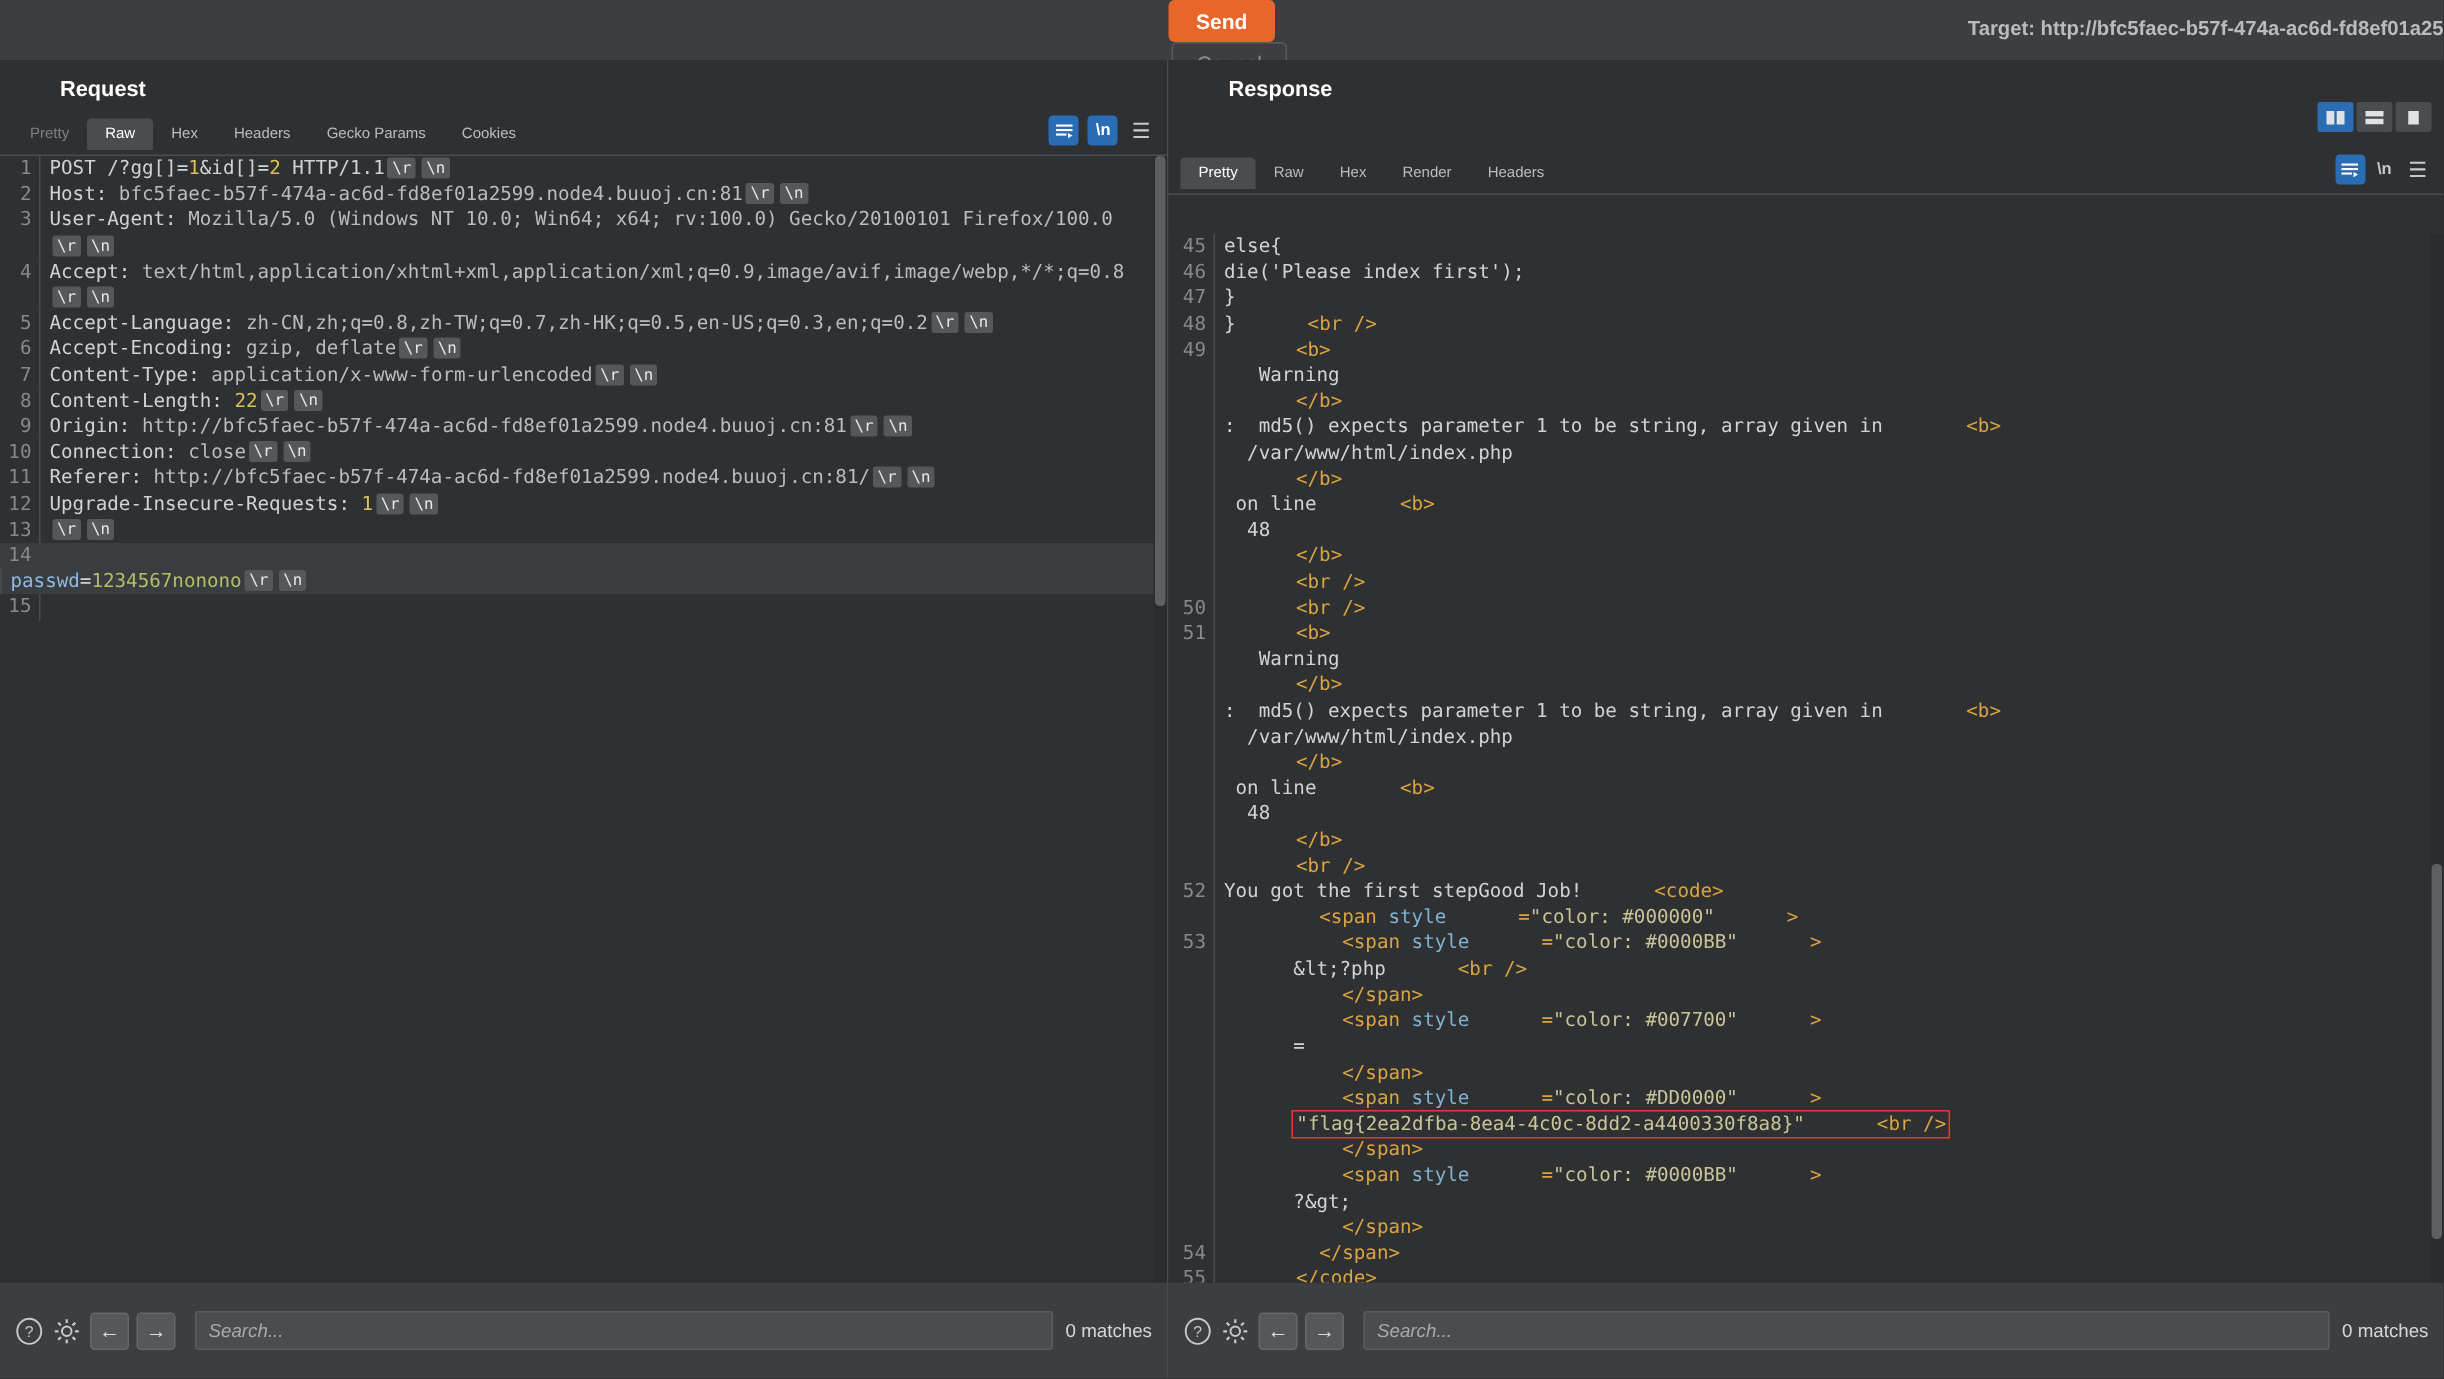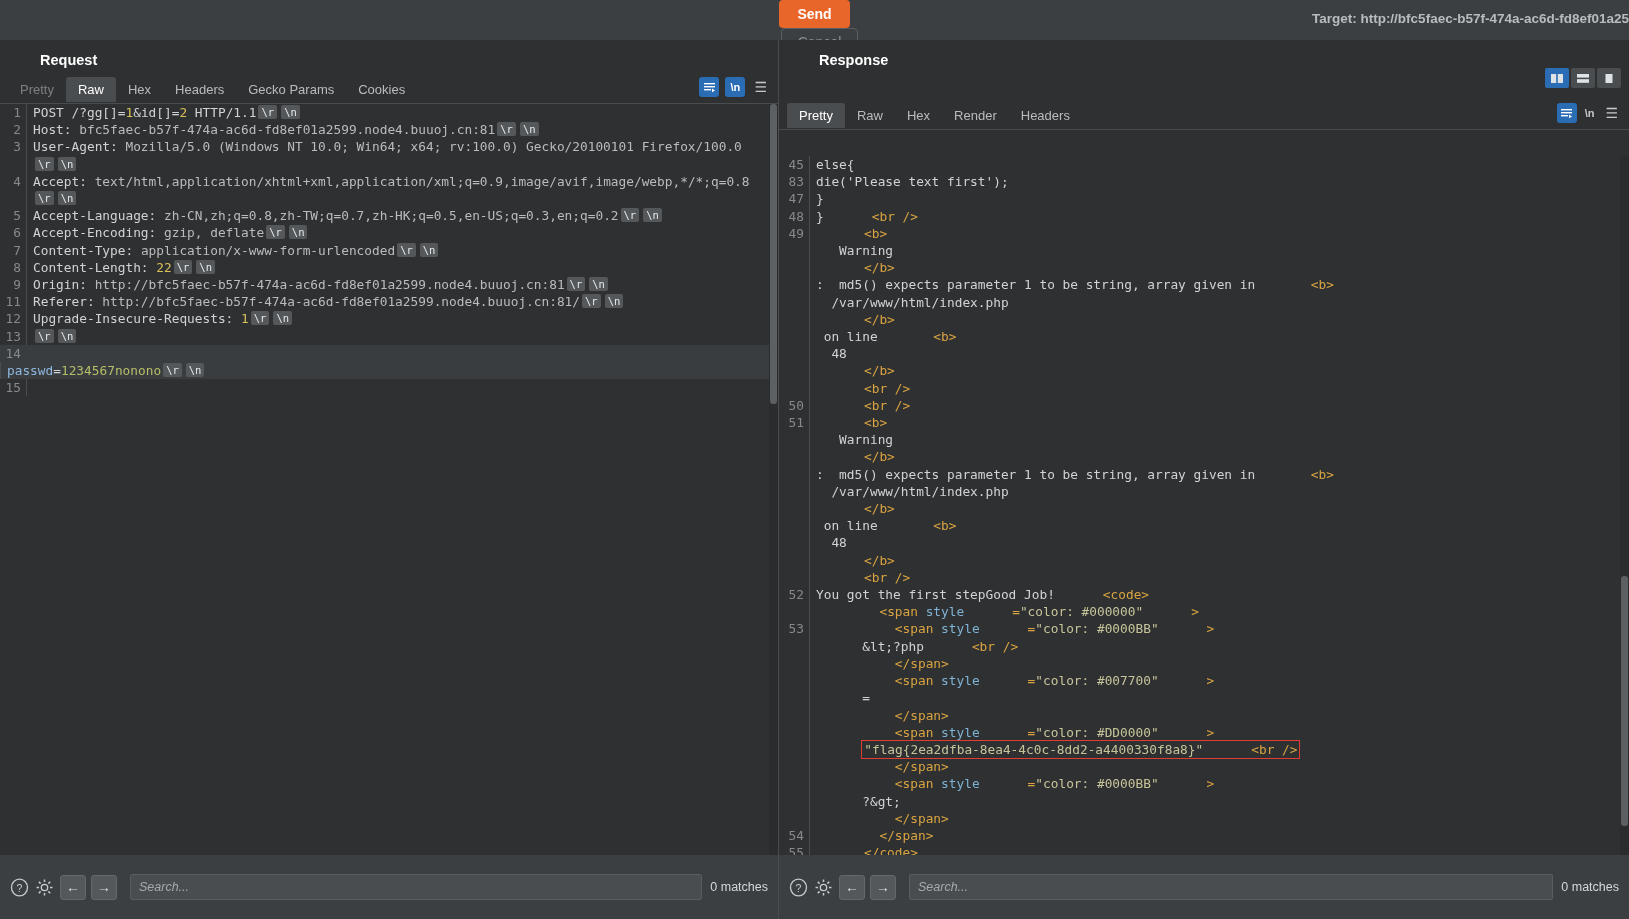--- a/index.html
+++ b/index.html
@@ -68,21 +68,21 @@
   }
   #res-pane .pane-title { padding-left: 12px; }
 
   .tabrow {
     display: flex; align-items: center;
     height: 28px; position: relative;
     border-bottom: 1px solid #4a4d4f;
     padding-left: 8px;
   }
   .tab {
-    color: #b9bcbe; font-size: 13px;
+    color: #b9bcbe; font-size: 10px;
     padding: 5px 12px; cursor: pointer;
     border-radius: 3px 3px 0 0;
   }
   .tab.inactive-dim { color: #7d8082; }
   .tab.active { background: #4a4d4f; color: #ffffff; }
 
   .tabrow-right {
     position: absolute; right: 8px; top: 1px;
     display: flex; align-items: center; gap: 6px;
   }
@@ -244,20 +244,21 @@
         <div class="codeline"><div class="gutter">2</div><div class="codetext"><span class="c-plain">Host: </span><span class="c-dim">bfc5faec-b57f-474a-ac6d-fd8ef01a2599.node4.buuoj.cn:81</span><span class="crlf">\r</span><span class="crlf">\n</span></div></div>
         <div class="codeline"><div class="gutter">3</div><div class="codetext"><span class="c-plain">User-Agent: </span><span class="c-dim">Mozilla/5.0 (Windows NT 10.0; Win64; x64; rv:100.0) Gecko/20100101 Firefox/100.0</span></div></div>
         <div class="codeline"><div class="gutter"></div><div class="codetext"><span class="crlf">\r</span><span class="crlf">\n</span></div></div>
         <div class="codeline"><div class="gutter">4</div><div class="codetext"><span class="c-plain">Accept: </span><span class="c-dim">text/html,application/xhtml+xml,application/xml;q=0.9,image/avif,image/webp,*/*;q=0.8</span></div></div>
         <div class="codeline"><div class="gutter"></div><div class="codetext"><span class="crlf">\r</span><span class="crlf">\n</span></div></div>
         <div class="codeline"><div class="gutter">5</div><div class="codetext"><span class="c-plain">Accept-Language: </span><span class="c-dim">zh-CN,zh;q=0.8,zh-TW;q=0.7,zh-HK;q=0.5,en-US;q=0.3,en;q=0.2</span><span class="crlf">\r</span><span class="crlf">\n</span></div></div>
         <div class="codeline"><div class="gutter">6</div><div class="codetext"><span class="c-plain">Accept-Encoding: </span><span class="c-dim">gzip, deflate</span><span class="crlf">\r</span><span class="crlf">\n</span></div></div>
         <div class="codeline"><div class="gutter">7</div><div class="codetext"><span class="c-plain">Content-Type: </span><span class="c-dim">application/x-www-form-urlencoded</span><span class="crlf">\r</span><span class="crlf">\n</span></div></div>
         <div class="codeline"><div class="gutter">8</div><div class="codetext"><span class="c-plain">Content-Length: </span><span class="c-num">22</span><span class="crlf">\r</span><span class="crlf">\n</span></div></div>
         <div class="codeline"><div class="gutter">9</div><div class="codetext"><span class="c-plain">Origin: </span><span class="c-dim">http://bfc5faec-b57f-474a-ac6d-fd8ef01a2599.node4.buuoj.cn:81</span><span class="crlf">\r</span><span class="crlf">\n</span></div></div>
+        <div class="codeline"><div class="gutter">10</div><div class="codetext"><span class="c-plain">Connection: </span><span class="c-dim">close</span><span class="crlf">\r</span><span class="crlf">\n</span></div></div>
         <div class="codeline"><div class="gutter">11</div><div class="codetext"><span class="c-plain">Referer: </span><span class="c-dim">http://bfc5faec-b57f-474a-ac6d-fd8ef01a2599.node4.buuoj.cn:81/</span><span class="crlf">\r</span><span class="crlf">\n</span></div></div>
         <div class="codeline"><div class="gutter">12</div><div class="codetext"><span class="c-plain">Upgrade-Insecure-Requests: </span><span class="c-num">1</span><span class="crlf">\r</span><span class="crlf">\n</span></div></div>
         <div class="codeline"><div class="gutter">13</div><div class="codetext"><span class="crlf">\r</span><span class="crlf">\n</span></div></div>
         <div class="codeline hl-row"><div class="gutter">14</div><div class="codetext"><span class="c-key">passwd</span><span class="c-plain">=</span><span class="c-val">1234567nonono</span><span class="crlf">\r</span><span class="crlf">\n</span></div></div>
         <div class="codeline"><div class="gutter">15</div><div class="codetext">&nbsp;</div></div>
         <div class="vscroll">
         <div class="vthumb" style="top:0; height:300px;"></div>
       </div>
     </div>
   </div>
@@ -297,21 +298,21 @@
               <rect x="1" y="8" width="7" height="1.4" fill="#fff"></rect>
               <path d="M9 7.6 L12 9.4 L9 11.2 Z" fill="#fff"></path>
             </svg>
         </div>
         <div class="nl-btn">\n</div>
         <div class="hamburger">☰</div>
       </div>
     </div>
     <div class="editor" id="res-editor">
       <div class="codeline"><div class="gutter">45</div><div class="codetext"><span class="c-plain">else{</span></div></div>
-        <div class="codeline"><div class="gutter">83</div><div class="codetext"><span class="c-plain">die('Please text first');</span></div></div>
+        <div class="codeline"><div class="gutter">46</div><div class="codetext"><span class="c-plain">die('Please index first');</span></div></div>
         <div class="codeline"><div class="gutter">47</div><div class="codetext"><span class="c-plain">}</span></div></div>
         <div class="codeline"><div class="gutter">48</div><div class="codetext"><span class="c-plain">}</span><span class="c-tag">&lt;br /&gt;</span></div></div>
         <div class="codeline"><div class="gutter">49</div><div class="codetext"><span class="c-tag">&lt;b&gt;</span></div></div>
         <div class="codeline"><div class="gutter"></div><div class="codetext"><span class="c-plain">   Warning</span></div></div>
         <div class="codeline"><div class="gutter"></div><div class="codetext"><span class="c-tag">&lt;/b&gt;</span></div></div>
         <div class="codeline"><div class="gutter"></div><div class="codetext"><span class="c-plain">:  md5() expects parameter 1 to be string, array given in </span><span class="c-tag">&lt;b&gt;</span></div></div>
         <div class="codeline"><div class="gutter"></div><div class="codetext"><span class="c-plain">  /var/www/html/index.php</span></div></div>
         <div class="codeline"><div class="gutter"></div><div class="codetext"><span class="c-tag">&lt;/b&gt;</span></div></div>
         <div class="codeline"><div class="gutter"></div><div class="codetext"><span class="c-plain"> on line </span><span class="c-tag">&lt;b&gt;</span></div></div>
         <div class="codeline"><div class="gutter"></div><div class="codetext"><span class="c-plain">  48</span></div></div>

